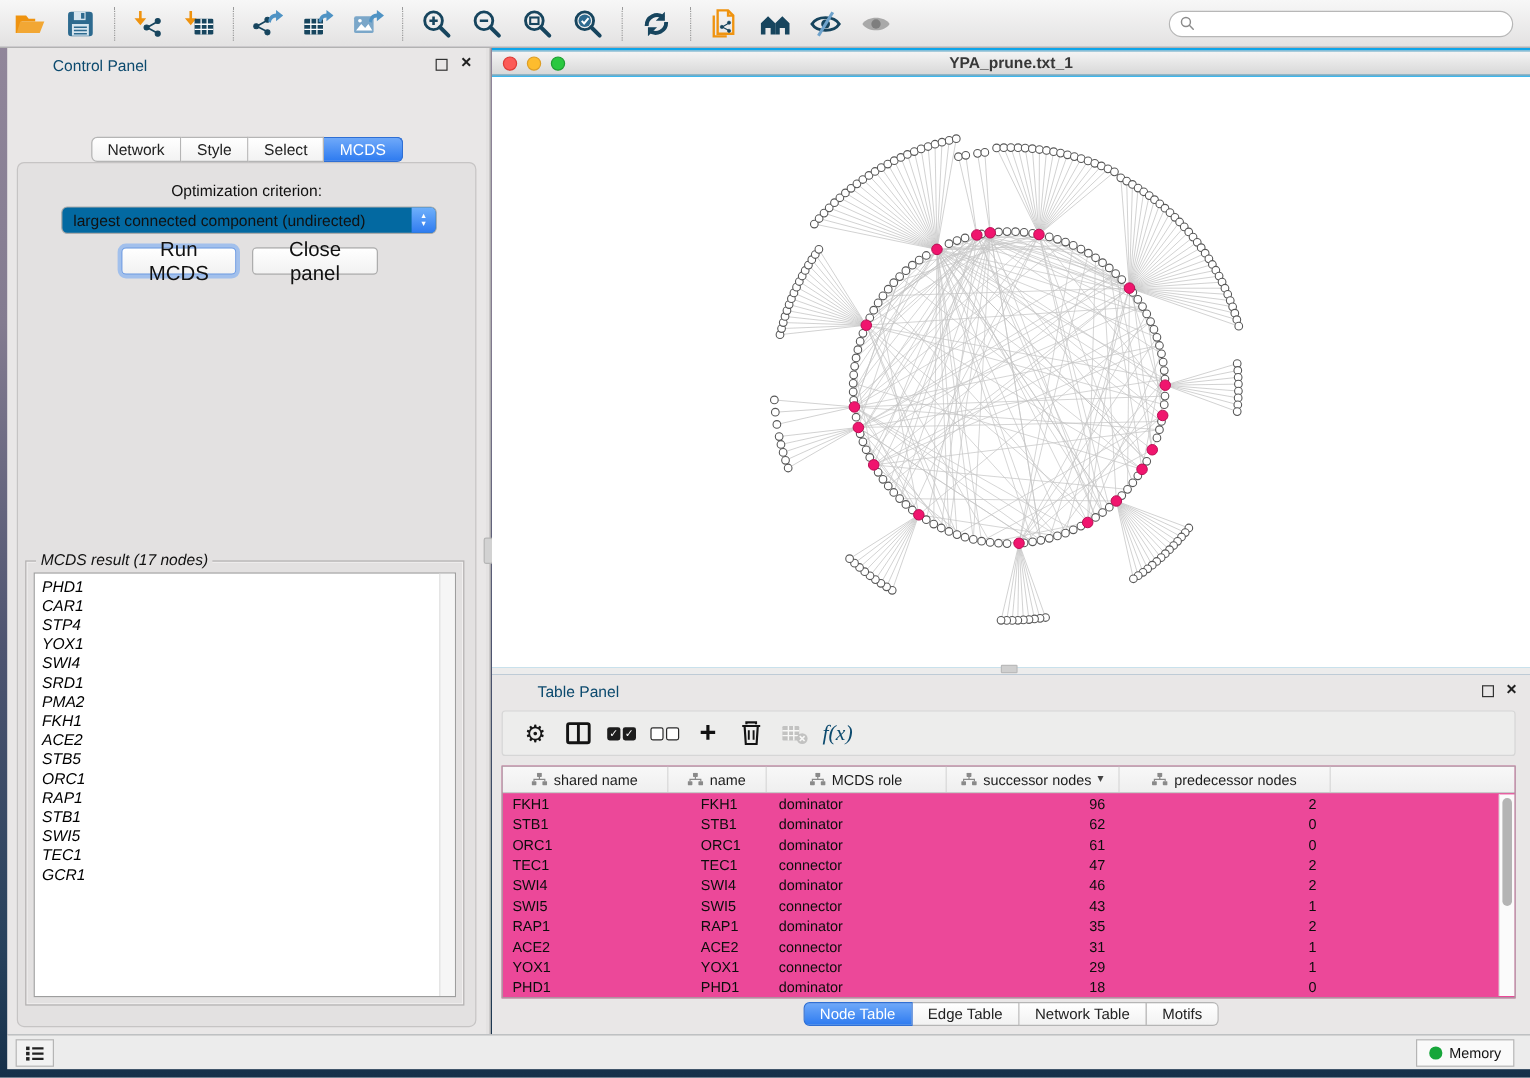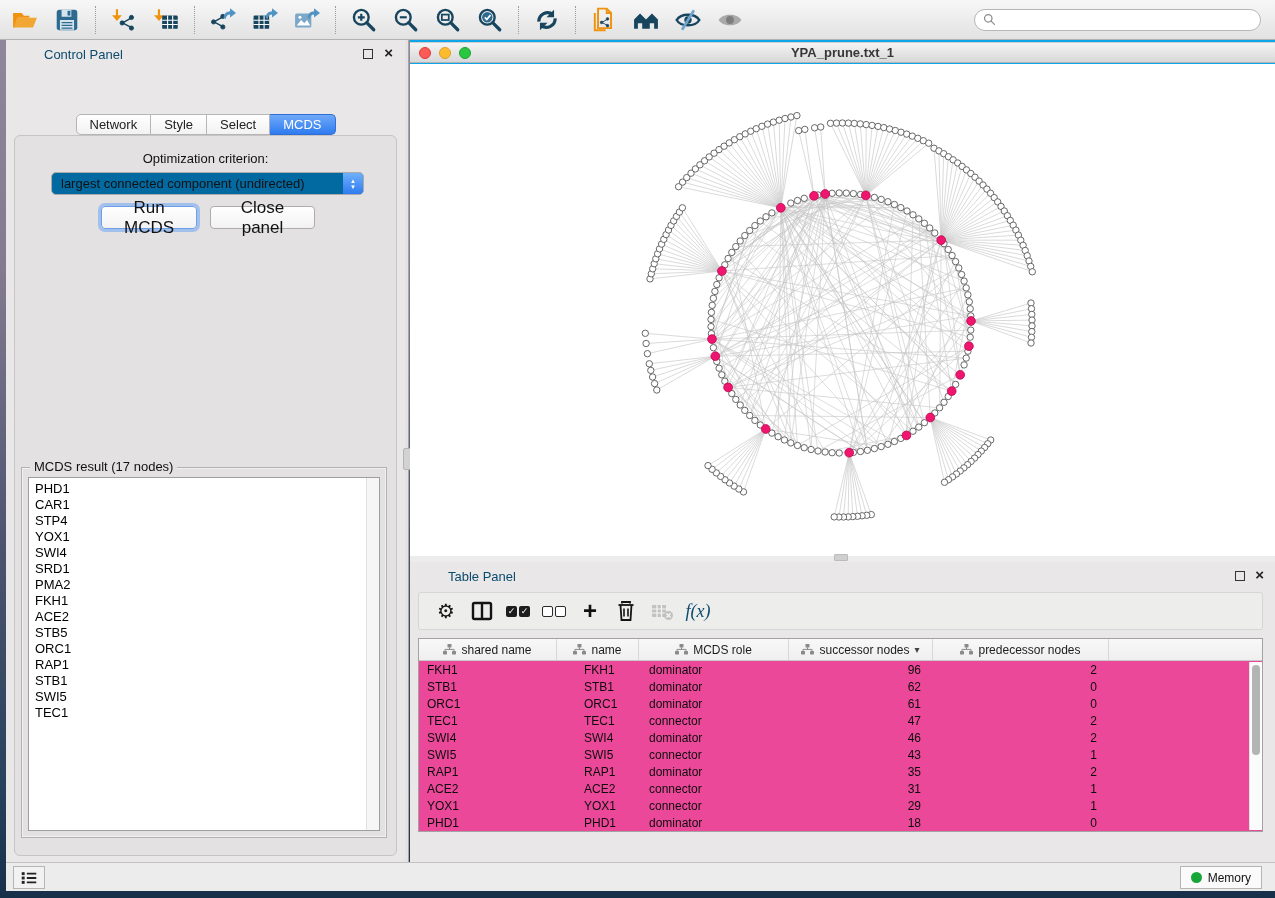--- a/index.html
+++ b/index.html
@@ -43,21 +43,21 @@
     border-radius:5px;display:flex;align-items:center;}
   .combo-text{flex:1;font-size:13px;padding-left:9px;color:#111;white-space:nowrap;}
   .combo-btn{width:20px;height:21px;margin:0;border-radius:0 4px 4px 0;background:linear-gradient(#6fb0fb,#2f7bf0);
     display:flex;flex-direction:column;align-items:center;justify-content:center;color:#fff;font-size:7px;line-height:6px;}
   .btn{height:23px;background:linear-gradient(#ffffff,#f2f2f2);border:1px solid #adadad;border-radius:4px;
     font-size:17px;color:#111;display:inline-flex;align-items:center;justify-content:center;padding:0 14px;}
   .btn.focused{border-color:#6f9fe8;box-shadow:0 0 0 3px rgba(110,165,245,.55);}
   .run-btn{position:absolute;left:86px;top:70px;width:96px;}
   .closep-btn{position:absolute;left:195px;top:70px;width:105px;}
   .group-box{position:absolute;left:6px;right:9px;top:331px;bottom:17px;border:1px solid #b3b1b1;
-    box-shadow:inset 0 0 0 1px #f2f0f0;}
+    box-shadow:inset 0 0 0 1px #f2f0f0;font-style:italic;}
   .group-label{position:absolute;top:-9px;left:8px;background:#e3e1e1;padding:0 4px;font-size:13px;color:#111;}
   .mcds-list{position:absolute;left:6px;right:6px;top:9px;bottom:6px;background:#fff;border:1px solid #9e9e9e;overflow:hidden;}
   .mcds-scroll{position:absolute;right:0;top:0;bottom:0;width:13px;background:#f6f6f6;border-left:1px solid #e0e0e0;}
   .mcds-item{font-size:13px;line-height:16px;padding-left:6px;color:#000;}
   .mcds-items{padding-top:3px;}
   
   .v-splitter{position:absolute;left:405px;top:40px;width:4px;height:822px;background:#e4e2e2;border-right:1px solid #a5a5a5;}
   .v-grip{position:absolute;left:-2px;top:408px;width:8px;height:22px;background:#d2d2d2;border:1px solid #b5b5b5;border-radius:2px;}
   
   .network-view{position:absolute;left:410px;top:40px;width:865px;height:522px;background:#0ea5e9;}
@@ -291,20 +291,21 @@
             <div class="mcds-item">SRD1</div>
             <div class="mcds-item">PMA2</div>
             <div class="mcds-item">FKH1</div>
             <div class="mcds-item">ACE2</div>
             <div class="mcds-item">STB5</div>
             <div class="mcds-item">ORC1</div>
             <div class="mcds-item">RAP1</div>
             <div class="mcds-item">STB1</div>
             <div class="mcds-item">SWI5</div>
             <div class="mcds-item">TEC1</div>
+            <div class="mcds-item">GCR1</div>
           </div>
         <div class="mcds-scroll"></div>
       </div>
     </div>
   </div>
 </div>
 
 <div class="v-splitter">
   <div class="v-grip"></div>
 </div>
@@ -1089,20 +1090,26 @@
           <div class="td" style="width: 82px; padding-left: 27px;">PHD1</div>
           <div class="td" style="width: 150px; padding-left: 10px;">dominator</div>
           <div class="td num" style="width: 144px;">18</div>
           <div class="td num" style="width: 176px;">0</div>
         </div>
       </div>
     <div class="tp-scroll">
       <div class="tp-thumb"></div>
     </div>
   </div>
+  <div class="seg tp-tabs" id="tp-tabs">
+      <div class="seg-btn selected">Node Table</div>
+      <div class="seg-btn">Edge Table</div>
+      <div class="seg-btn">Network Table</div>
+      <div class="seg-btn">Motifs</div>
+    </div>
 </div>
 
 <div class="status-bar">
   <div class="list-btn">
     <svg width="18" height="16" viewBox="0 0 24 22">
       <g fill="#222">
           <rect x="2" y="3" width="4" height="4"></rect>
           <rect x="2" y="9" width="4" height="4"></rect>
           <rect x="2" y="15" width="4" height="4"></rect>
         </g>

